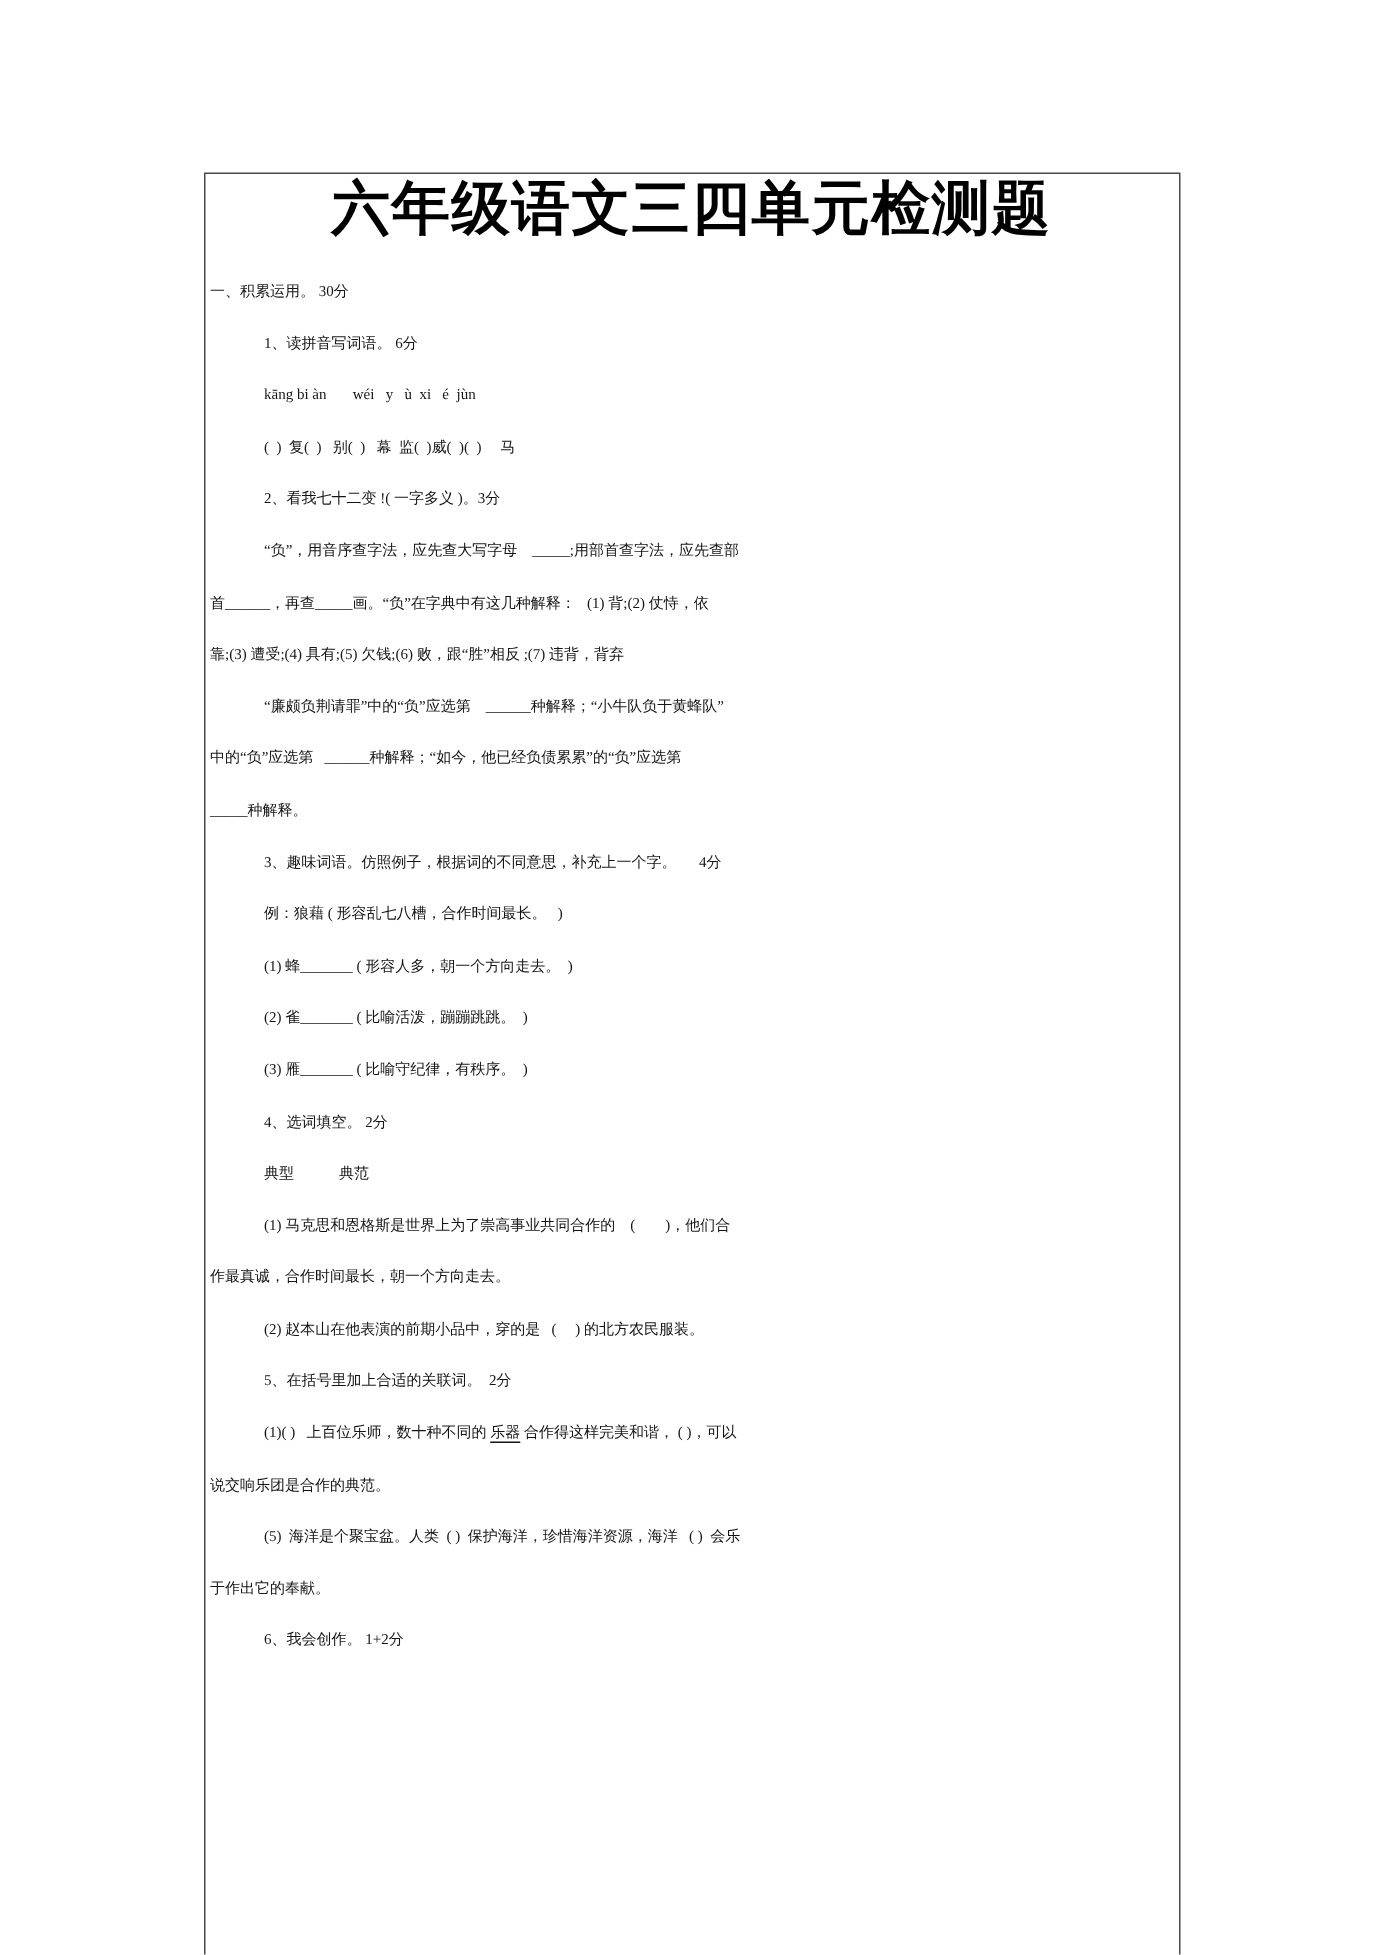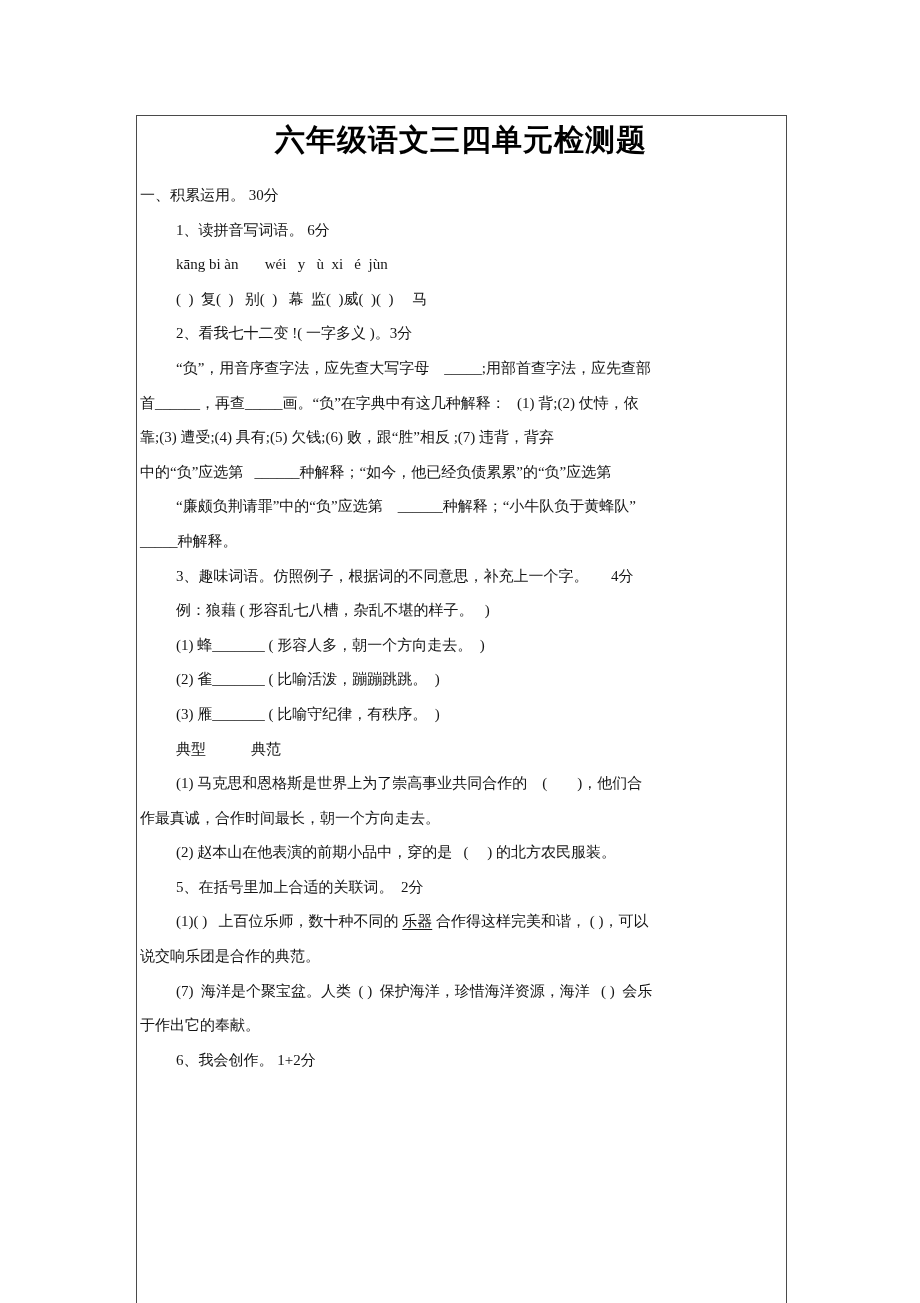--- a/index.html
+++ b/index.html
@@ -22,29 +22,29 @@
     width: 651px;
     height: 1250px; 
     border: 1px solid #4a4a4a;
     box-sizing: border-box;
     padding: 2px 4px 0 3px;
     background: #ffffff;
   }
   .doc-title {
     margin: 0 0 16px 0;
     text-align: center;
-    font-size: 30px;
+    font-size: 39px;
     font-weight: bold;
     line-height: 44px;
     color: #000000;
     letter-spacing: 1px;
   }
   p.line {
     margin: 0;
-    font-size: 15px;
+    font-size: 10px;
     line-height: 34.6px;
     white-space: pre-wrap;
     color: #141414;
   }
   p.line.indent {
     padding-left: 36px;
   }
   span.u {
     text-decoration: underline;
     text-underline-offset: 3px;
@@ -57,32 +57,33 @@
   <h1 class="doc-title">六年级语文三四单元检测题</h1>
   <div>
       <p class="line"><span>一、积累运用。 30分</span></p>
       <p class="line indent"><span>1、读拼音写词语。 6分</span></p>
       <p class="line indent"><span>kāng bi àn       wéi   y   ù  xi   é  jùn</span></p>
       <p class="line indent"><span>(  )  复(  )   别(  )   幕  监(  )威(  )(  )     马</span></p>
       <p class="line indent"><span>2、看我七十二变 !( 一字多义 )。3分</span></p>
       <p class="line indent"><span>“负”，用音序查字法，应先查大写字母    _____;用部首查字法，应先查部</span></p>
       <p class="line"><span>首______，再查_____画。“负”在字典中有这几种解释：   (1) 背;(2) 仗恃，依</span></p>
       <p class="line"><span>靠;(3) 遭受;(4) 具有;(5) 欠钱;(6) 败，跟“胜”相反 ;(7) 违背，背弃</span></p>
+      <p class="line indent"><span>“廉颇负荆请罪”中的“负”应选第    ______种解释；“小牛队负于黄蜂队”</span></p>
       <p class="line"><span>中的“负”应选第   ______种解释；“如今，他已经负债累累”的“负”应选第</span></p>
-      <p class="line indent"><span>“廉颇负荆请罪”中的“负”应选第    ______种解释；“小牛队负于黄蜂队”</span></p>
       <p class="line"><span>_____种解释。</span></p>
       <p class="line indent"><span>3、趣味词语。仿照例子，根据词的不同意思，补充上一个字。      4分</span></p>
-      <p class="line indent"><span>例：狼藉 ( 形容乱七八槽，杂乱不堪的样子。   )</span></p>
+      <p class="line indent"><span>例：狼藉 ( 形容乱七八槽，合作时间最长。   )</span></p>
       <p class="line indent"><span>(1) 蜂_______ ( 形容人多，朝一个方向走去。  )</span></p>
       <p class="line indent"><span>(2) 雀_______ ( 比喻活泼，蹦蹦跳跳。  )</span></p>
       <p class="line indent"><span>(3) 雁_______ ( 比喻守纪律，有秩序。  )</span></p>
+      <p class="line indent"><span>4、选词填空。 2分</span></p>
       <p class="line indent"><span>典型            典范</span></p>
       <p class="line indent"><span>(1) 马克思和恩格斯是世界上为了崇高事业共同合作的    (        )，他们合</span></p>
       <p class="line"><span>作最真诚，合作时间最长，朝一个方向走去。</span></p>
       <p class="line indent"><span>(2) 赵本山在他表演的前期小品中，穿的是   (     ) 的北方农民服装。</span></p>
       <p class="line indent"><span>5、在括号里加上合适的关联词。  2分</span></p>
       <p class="line indent"><span>(1)( )   上百位乐师，数十种不同的 </span><span class="u">乐器</span><span> 合作得这样完美和谐， ( )，可以</span></p>
       <p class="line"><span>说交响乐团是合作的典范。</span></p>
-      <p class="line indent"><span>(7)  海洋是个聚宝盆。人类  ( )  保护海洋，珍惜海洋资源，海洋   ( )  会乐</span></p>
+      <p class="line indent"><span>(5)  海洋是个聚宝盆。人类  ( )  保护海洋，珍惜海洋资源，海洋   ( )  会乐</span></p>
       <p class="line"><span>于作出它的奉献。</span></p>
       <p class="line indent"><span>6、我会创作。 1+2分</span></p>
     </div>
 </div>
 
 </body></html>

